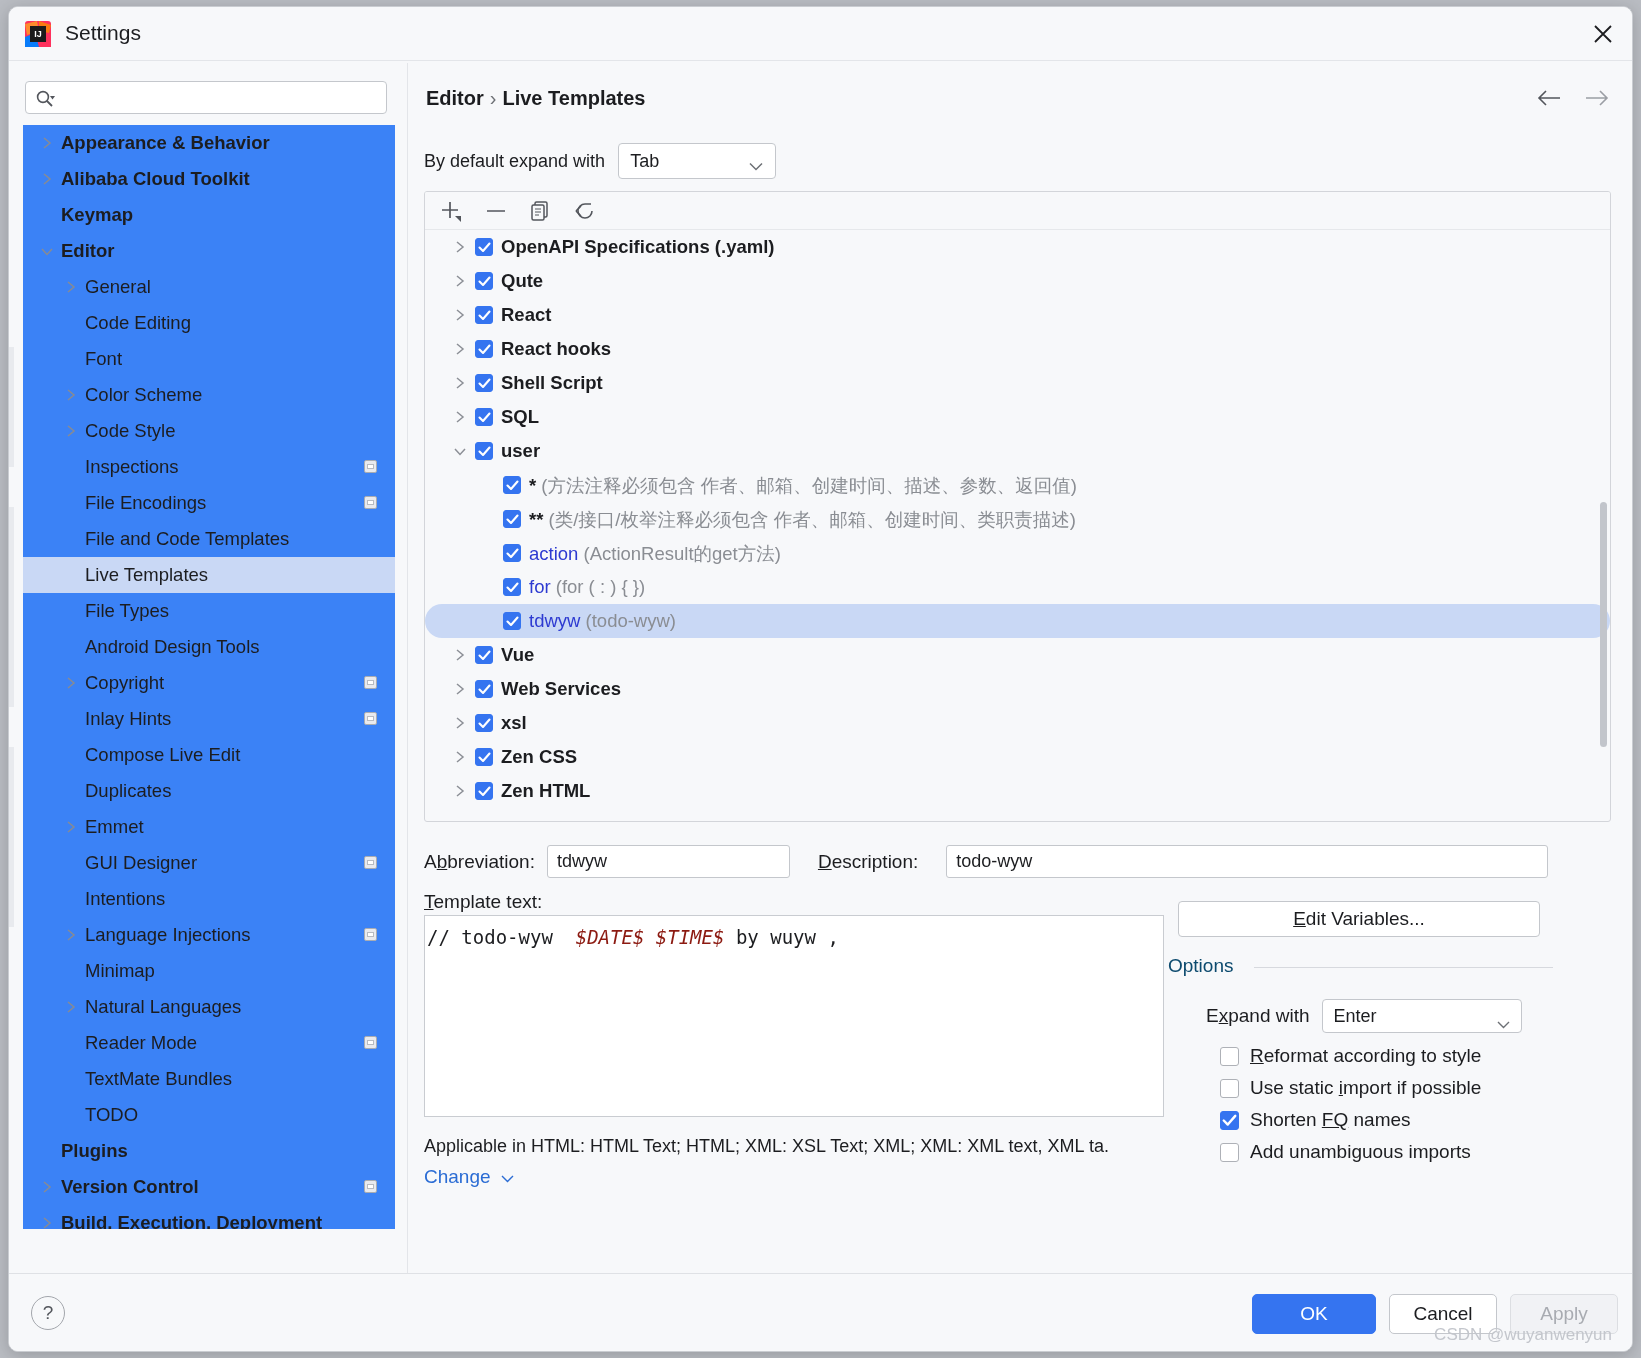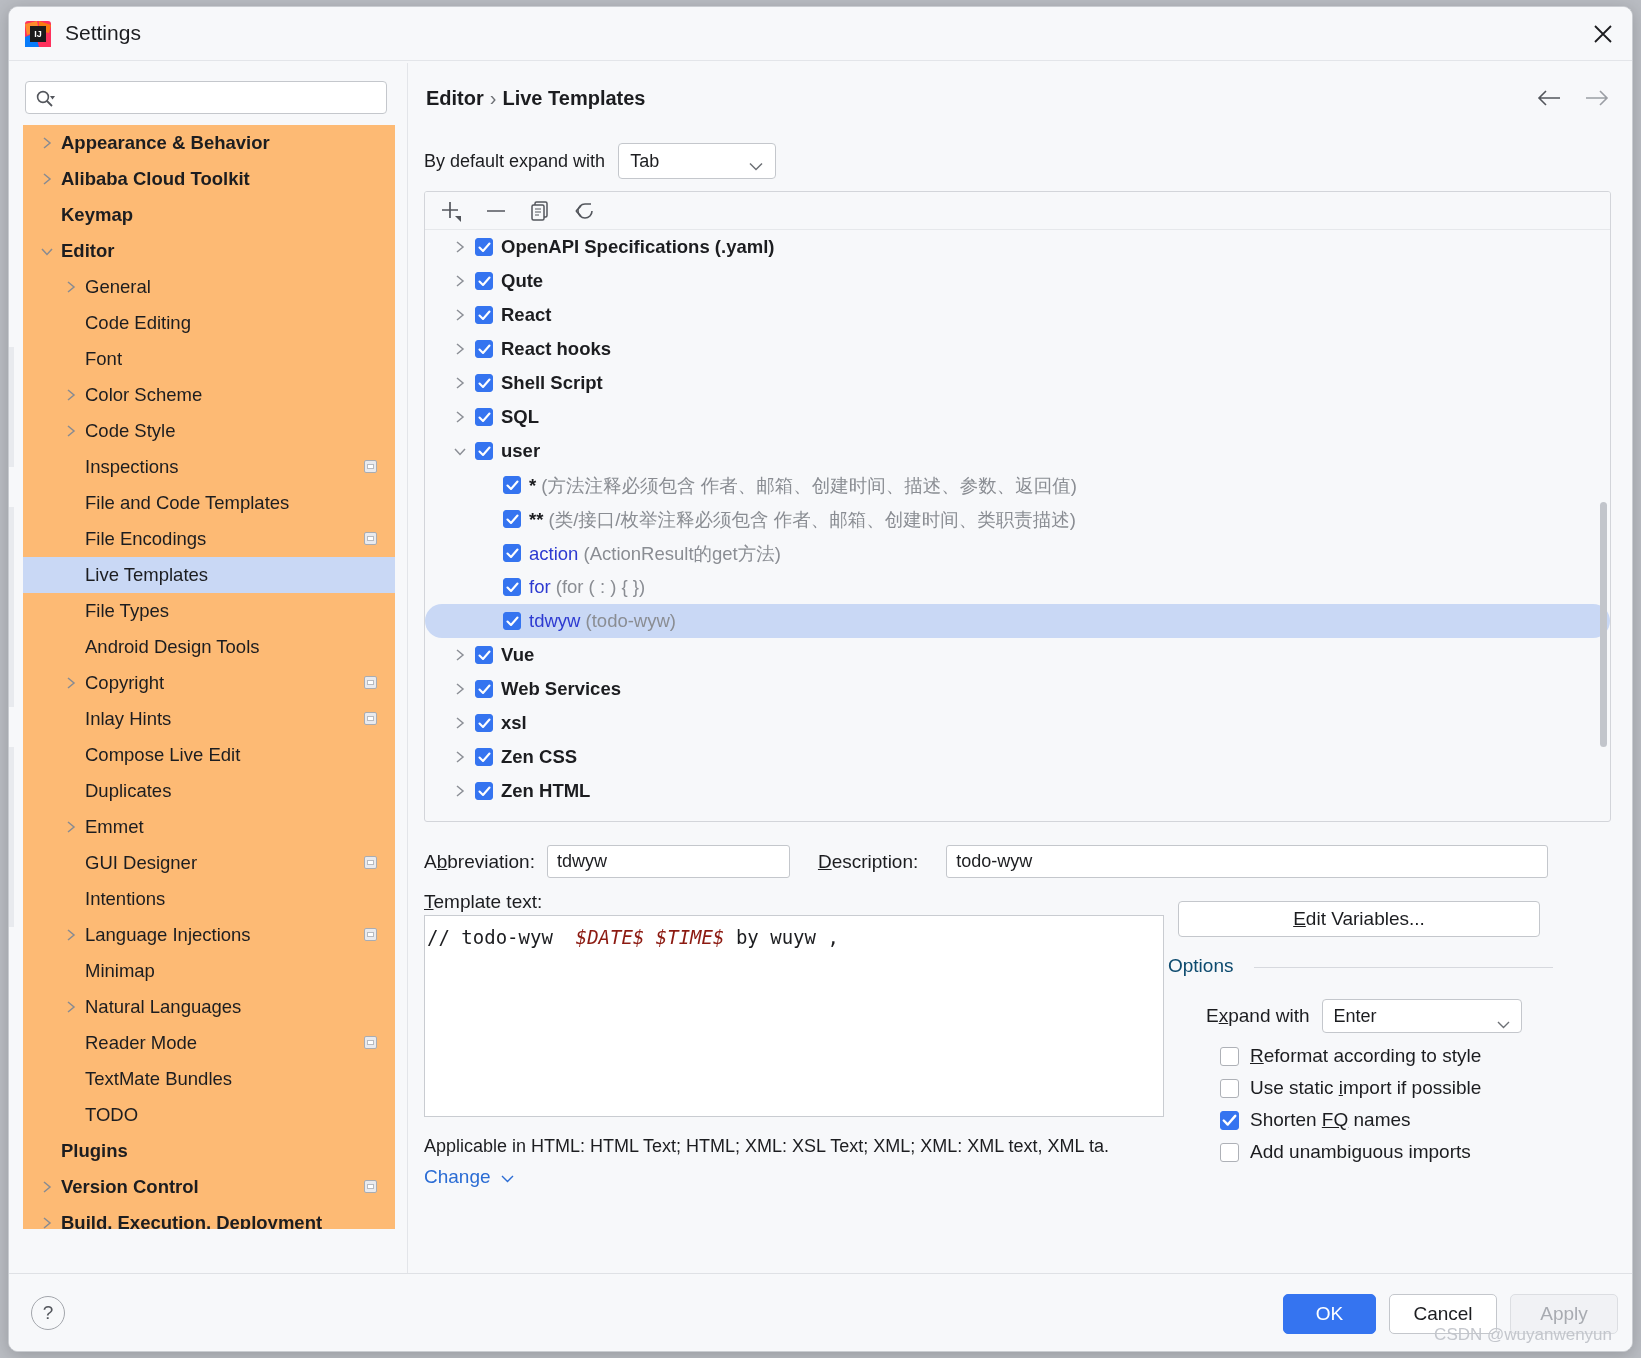--- a/index.html
+++ b/index.html
@@ -49,21 +49,21 @@
     border: 1px solid #c4c7cc;
     border-radius: 4px;
   }
   .search-icon { position: absolute; left: 9px; top: 7px; }
 
   
   .sidebar {
     position: absolute; left: 14px; top: 118px;
     width: 372px; height: 1104px;
     overflow: hidden;
-    background: #fdba74;
+    background: #3b82f6;
   }
   .tree-item {
     position: relative;
     height: 36px;
     display: flex; align-items: center;
     font-size: 18.5px;
     color: #1c1d20;
     cursor: pointer;
     white-space: nowrap;
   }
@@ -290,21 +290,21 @@
     border: 1px solid #a3a6ac;
     display: flex; align-items: center; justify-content: center;
     font-size: 19px; color: #53565c; cursor: pointer;
   }
   .btn {
     position: absolute; top: 20px; height: 40px;
     border-radius: 5px;
     display: flex; align-items: center; justify-content: center;
     font-size: 19px; cursor: pointer;
   }
-  .btn-ok { right: 256px; width: 93px; background: #3574f0; color: #ffffff; border: 1px solid #3574f0; }
+  .btn-ok { right: 256px; width: 124px; background: #3574f0; color: #ffffff; border: 1px solid #3574f0; }
   .btn-cancel { right: 135px; width: 108px; background: #ffffff; color: #1c1d20; border: 1px solid #c4c7cc; }
   .btn-apply { right: 14px; width: 108px; background: #f1f2f5; color: #a8abb1; border: 1px solid #dcdee2; }
   .watermark {
     position: absolute; right: 20px; bottom: 6px;
     font-size: 17px; color: #c3c6cc;
   }
 </style>
 </head>
 <body>
 
@@ -400,25 +400,25 @@
             <path d="M2 2 L8 7 L2 12" stroke="currentColor" stroke-width="1.5" fill="none"></path>
           </svg>
         </span>
         <span class="lbl" style="left:62px;">Code Style</span>
       </div>
       <div class="tree-item">
         <span class="lbl" style="left:62px;">Inspections</span>
         <span class="copyicon"></span>
       </div>
       <div class="tree-item">
-        <span class="lbl" style="left:62px;">File and Code Templates</span>
-      </div>
-      <div class="tree-item">
         <span class="lbl" style="left:62px;">File Encodings</span>
         <span class="copyicon"></span>
+      </div>
+      <div class="tree-item">
+        <span class="lbl" style="left:62px;">File and Code Templates</span>
       </div>
       <div class="tree-item selected">
         <span class="lbl" style="left:62px;">Live Templates</span>
       </div>
       <div class="tree-item">
         <span class="lbl" style="left:62px;">File Types</span>
       </div>
       <div class="tree-item">
         <span class="lbl" style="left:62px;">Android Design Tools</span>
       </div>

